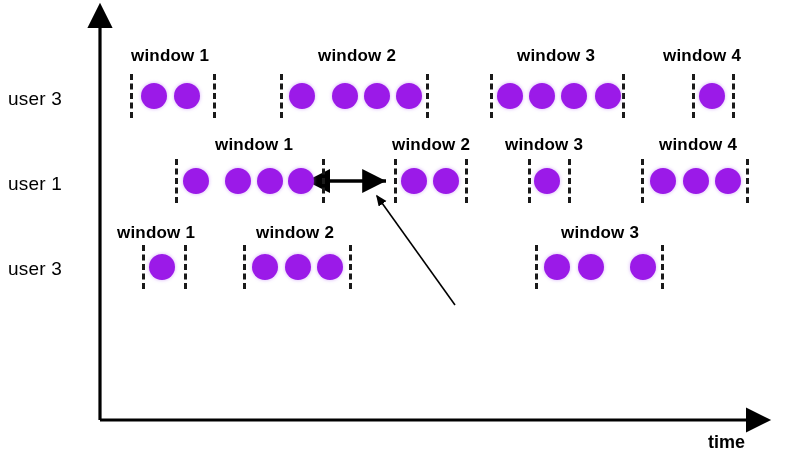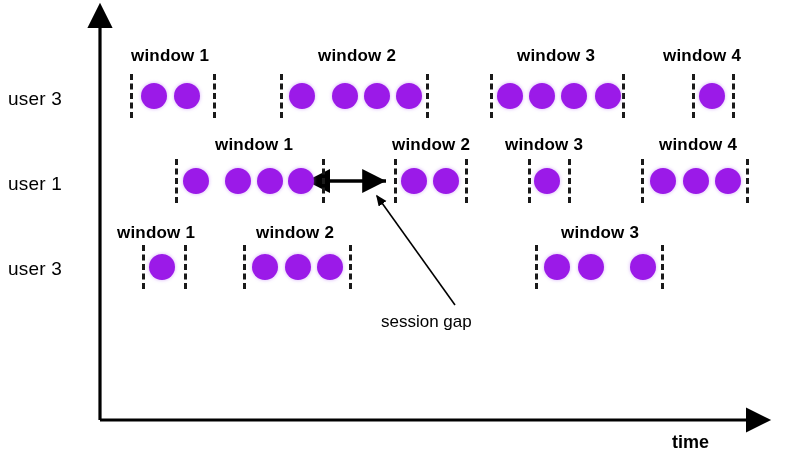--- a/index.html
+++ b/index.html
@@ -159,18 +159,17 @@
       <div class="dot" style="left: 285px; top: 254px; width: 26px; height: 26px; background: rgb(155, 26, 232);"></div>
       <div class="dot" style="left: 317px; top: 254px; width: 26px; height: 26px; background: rgb(155, 26, 232);"></div>
       <div class="lbl window-label" style="left: 561px; top: 223px;">window 3</div>
       <div class="bound" style="left: 535px; top: 245px; height: 44px;"></div>
       <div class="bound" style="left: 661px; top: 245px; height: 44px;"></div>
       <div class="dot" style="left: 544px; top: 254px; width: 26px; height: 26px; background: rgb(155, 26, 232);"></div>
       <div class="dot" style="left: 578px; top: 254px; width: 26px; height: 26px; background: rgb(155, 26, 232);"></div>
       <div class="dot" style="left: 630px; top: 254px; width: 26px; height: 26px; background: rgb(155, 26, 232);"></div>
     </div>
 
-  <div class="lbl gap-label" style="left:381px; top:312px;">session gap</div>
 
-  <div class="lbl axis-label" style="left:672px; top:432px;">time</div>
+  <div class="lbl axis-label" style="left:708px; top:432px;">time</div>
 
 
 </div>
 
 </body></html>

